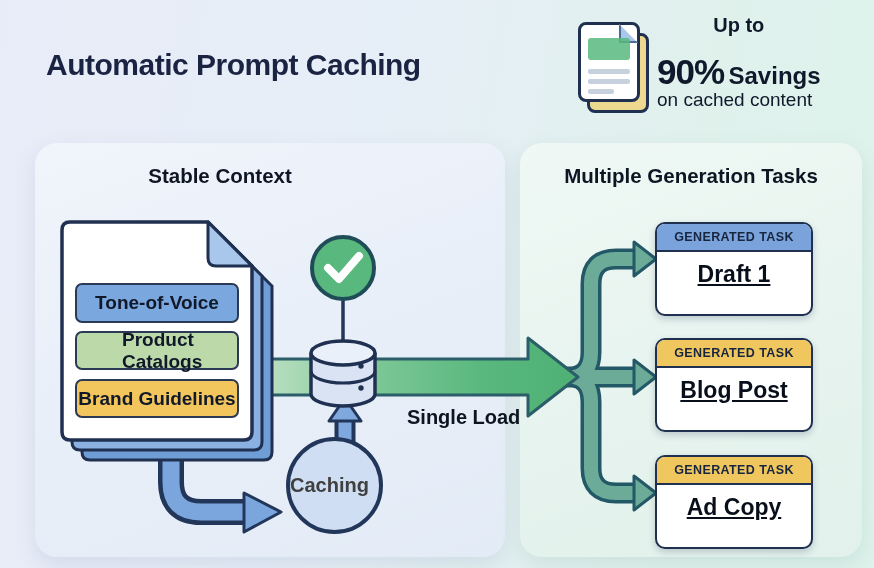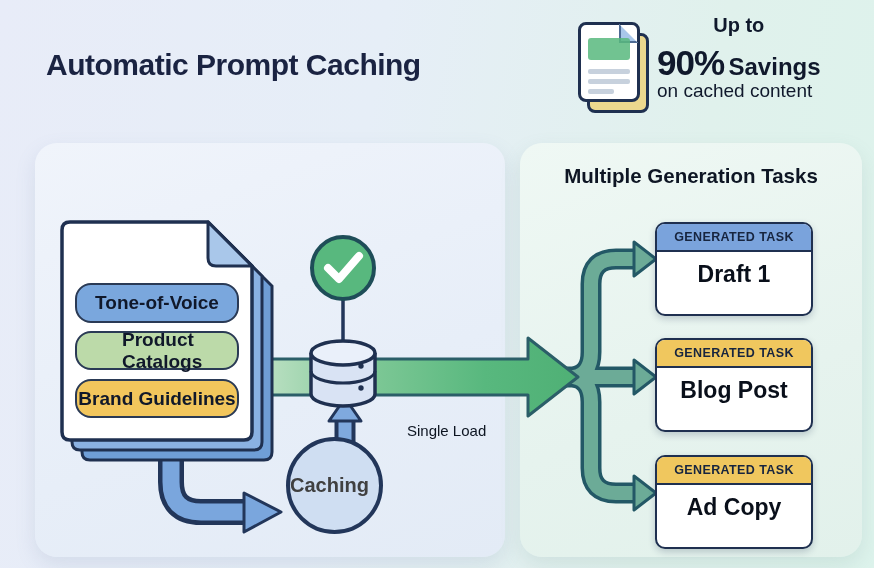--- a/index.html
+++ b/index.html
@@ -24,65 +24,65 @@
     background:#a9c7ea;border-left:2px solid #4d6a94;border-bottom:2px solid #4d6a94;
     clip-path:polygon(0 0,100% 100%,0 100%);}
   .bi-green{position:absolute;left:7px;top:13px;width:42px;height:22px;border-radius:3px;
     background:var(--green,#58b87e);opacity:.85;}
   .bi-line{position:absolute;left:7px;height:5px;border-radius:2px;background:#c7d1dd;}
   .bi-line.l1{top:44px;width:42px;}
   .bi-line.l2{top:54px;width:42px;}
   .bi-line.l3{top:64px;width:26px;}
   .badge-text{position:absolute;left:79px;top:0;white-space:nowrap;color:#10192c;}
   .b-upto{font-size:20px;font-weight:600;line-height:1.1;text-align:center;}
-  .b-main{margin-top:9px;line-height:1.0;}
+  .b-main{margin-top:18px;line-height:1.0;}
   .b-pct{font-size:35px;font-weight:800;letter-spacing:-1px;}
   .b-sav{font-size:24px;font-weight:700;}
   .b-sub{font-size:19px;font-weight:500;margin-top:0;}
   
   .panel{position:absolute;top:143px;height:414px;border-radius:22px;}
   .panel-left{left:35px;width:470px;
     background:linear-gradient(160deg,#f0f4fb 0%,#e7eef8 60%,#e3ebf6 100%);
     box-shadow:0 8px 20px rgba(110,130,165,.16);}
   .panel-right{left:520px;width:342px;
     background:linear-gradient(160deg,#eff8f4 0%,#e6f3ee 60%,#e2f1eb 100%);
     box-shadow:0 8px 20px rgba(110,150,140,.16);}
   .panel-heading{position:absolute;top:164px;font-size:20.5px;font-weight:700;
     color:#0e1624;text-align:center;}
   .heading-left{left:60px;width:320px;}
   .heading-right{left:523px;width:336px;}
   
   .overlay{position:absolute;left:0;top:0;width:874px;height:568px;pointer-events:none;}
   
-  .pill{position:absolute;left:75px;width:164px;border:2px solid #2a3a55;border-radius:16px;
+  .pill{position:absolute;left:75px;width:164px;border:2px solid #2a3a55;border-radius:7px;
     display:flex;align-items:center;justify-content:center;
     font-size:19px;font-weight:700;color:#10182a;box-sizing:border-box;}
   .pill-1{top:283px;height:40px;}
   .pill-2{top:331px;height:39px;padding-left:45px;}
   .pill-3{top:379px;height:39px;}
   
   .check-circle{position:absolute;left:310px;top:235px;width:66px;height:66px;border-radius:50%;
     background:var(--green,#58b87e);border:4px solid #1e4d58;box-sizing:border-box;
     display:flex;align-items:center;justify-content:center;}
   
   .cache-circle{position:absolute;left:286px;top:437px;width:97px;height:97px;border-radius:50%;
     background:#cfdef2;border:4px solid #22365a;box-sizing:border-box;
     display:flex;align-items:center;justify-content:flex-start;
     font-size:20px;font-weight:700;color:#404040;}
-  .single-load{position:absolute;left:407px;top:406px;font-size:15px;font-weight:400;color:#0c1420;margin-top:16px;}
+  .single-load{position:absolute;left:407px;top:406px;font-size:20px;font-weight:700;color:#0c1420;}
   
   .task-card{position:absolute;left:655px;width:158px;height:94px;background:#ffffff;
     border:2.5px solid #1f3050;border-radius:10px;overflow:hidden;box-sizing:border-box;
     box-shadow:0 3px 7px rgba(30,48,80,.22);}
   .tc-1{top:222px;} .tc-2{top:338px;} .tc-3{top:455px;}
   .tc-header{height:26px;display:flex;align-items:center;justify-content:center;
     font-size:12.5px;font-weight:800;letter-spacing:.4px;color:#17253f;
     border-bottom:2px solid #1f3050;}
   .tc-title{height:44px;display:flex;align-items:center;justify-content:center;
-    font-size:23px;font-weight:700;color:#090f1a;}
+    font-size:23px;font-weight:700;color:#090f1a;text-decoration:underline;}
 </style>
 </head>
 <body>
 
 <div class="canvas">
 
   <h1 class="title">Automatic Prompt Caching</h1>
 
   <div class="badge">
     <div class="badge-icon">
@@ -98,20 +98,21 @@
     <div class="badge-text">
       <div class="b-upto">Up to</div>
       <div class="b-main"><span class="b-pct">90%</span> <span class="b-sav">Savings</span></div>
       <div class="b-sub">on cached content</div>
     </div>
   </div>
 
   <div class="panel panel-left"></div>
   <div class="panel panel-right"></div>
 
+  <div class="panel-heading heading-left">Stable Context</div>
   <div class="panel-heading heading-right">Multiple Generation Tasks</div>
 
   <svg class="overlay" viewBox="0 0 874 568">
     <defs>
       <linearGradient id="bandGrad" x1="268" y1="0" x2="578" y2="0" gradientUnits="userSpaceOnUse">
         <stop offset="0" stop-color="#b9dfc1"></stop>
         <stop offset="0.35" stop-color="#7cc795"></stop>
         <stop offset="0.7" stop-color="#58b87e"></stop>
         <stop offset="1" stop-color="#4fb075"></stop>
       </linearGradient>

